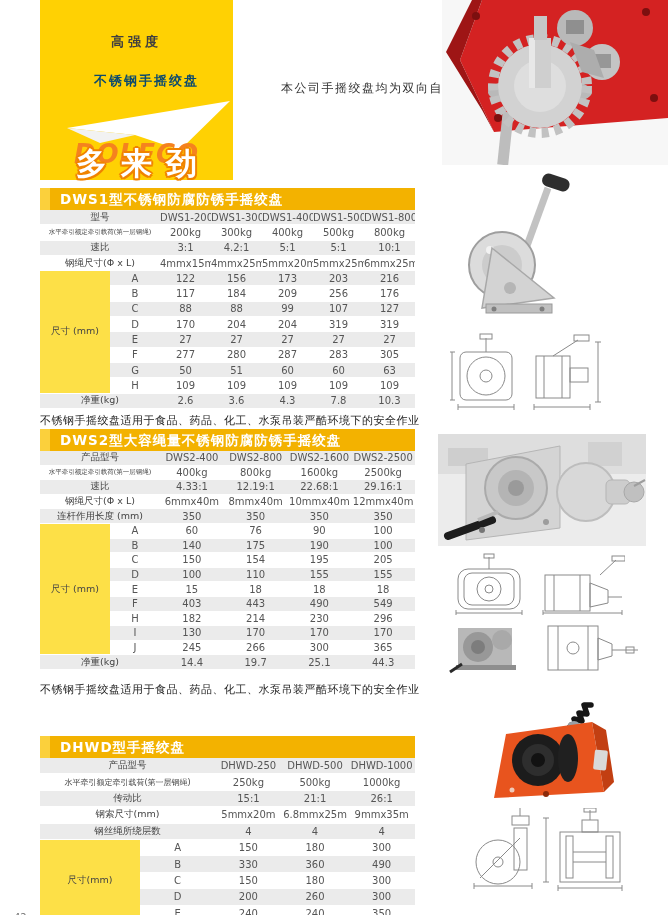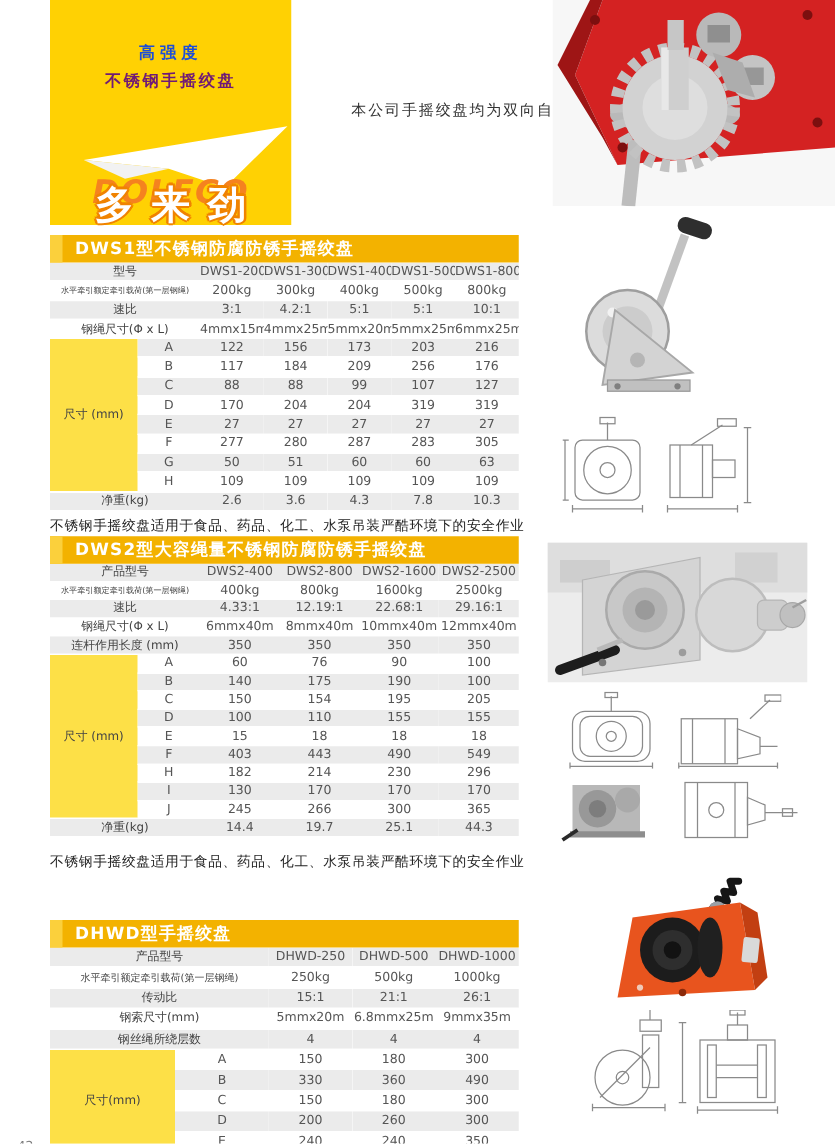--- a/index.html
+++ b/index.html
@@ -1,24 +1,24 @@
 <!DOCTYPE html>
 <html><head>
 <meta charset="utf-8">
 <style>
   html,body{margin:0;padding:0;background:#fff;}
   body{font-family:"DejaVu Sans","Liberation Sans",sans-serif;}
   .page{position:relative;width:670px;height:915px;background:#fff;overflow:hidden;}
 
   
   .banner{position:absolute;left:40px;top:0;width:193px;height:180px;background:#FFD103;}
-  .banner-l1{position:absolute;top:33px;width:100%;text-align:center;color:#1d4ed8;
+  .banner-l1{position:absolute;top:33px;width:100%;text-align:center;color:#404040;
              font-size:13px;font-weight:bold;letter-spacing:4px;}
-  .banner-l2{position:absolute;top:56px;width:100%;text-align:center;color:#701a75;
-             font-size:13px;font-weight:bold;letter-spacing:2px;}
+  .banner-l2{position:absolute;top:72px;width:100%;text-align:center;color:#0c4a6e;
+             font-size:13px;font-weight:bold;letter-spacing:2px;padding-left:10px;}
   .logo-swoosh{position:absolute;left:0;top:95px;width:193px;height:62px;}
   .logo-text{position:absolute;top:103px;width:100%;text-align:center;color:#F5821F;
              font-size:26px;font-weight:bold;font-style:italic;letter-spacing:1px;margin-top:36px;}
   .logo-cn{position:absolute;top:143px;width:100%;text-align:center;color:#fff;
            font-size:31px;font-weight:bold;letter-spacing:14px;text-indent:14px;
            text-shadow:-2px 0 #F08300,2px 0 #F08300,0 -2px #F08300,0 2px #F08300,
                        -1.5px -1.5px #F08300,1.5px -1.5px #F08300,
                        -1.5px 1.5px #F08300,1.5px 1.5px #F08300;}
 
   .intro{position:absolute;left:281px;top:80px;font-size:12px;color:#333;letter-spacing:1.5px;}

